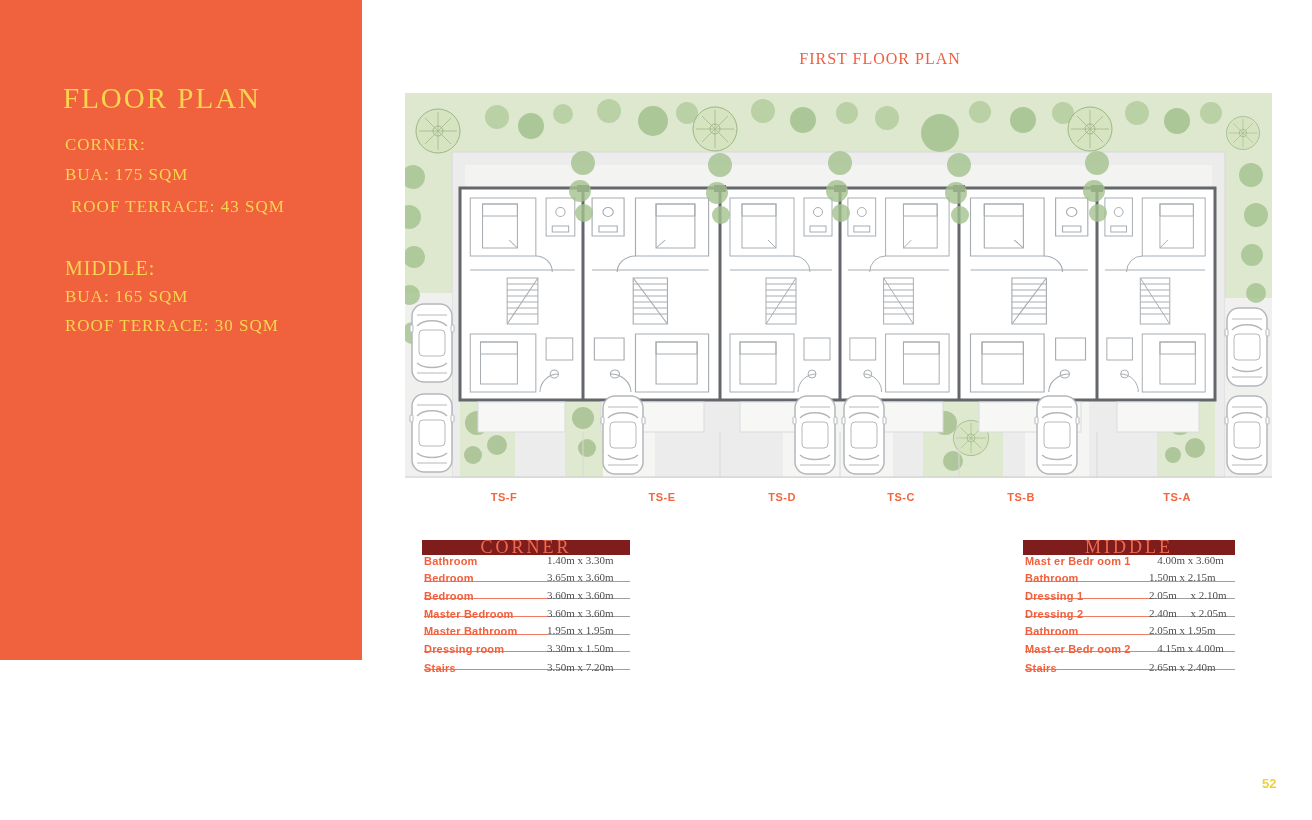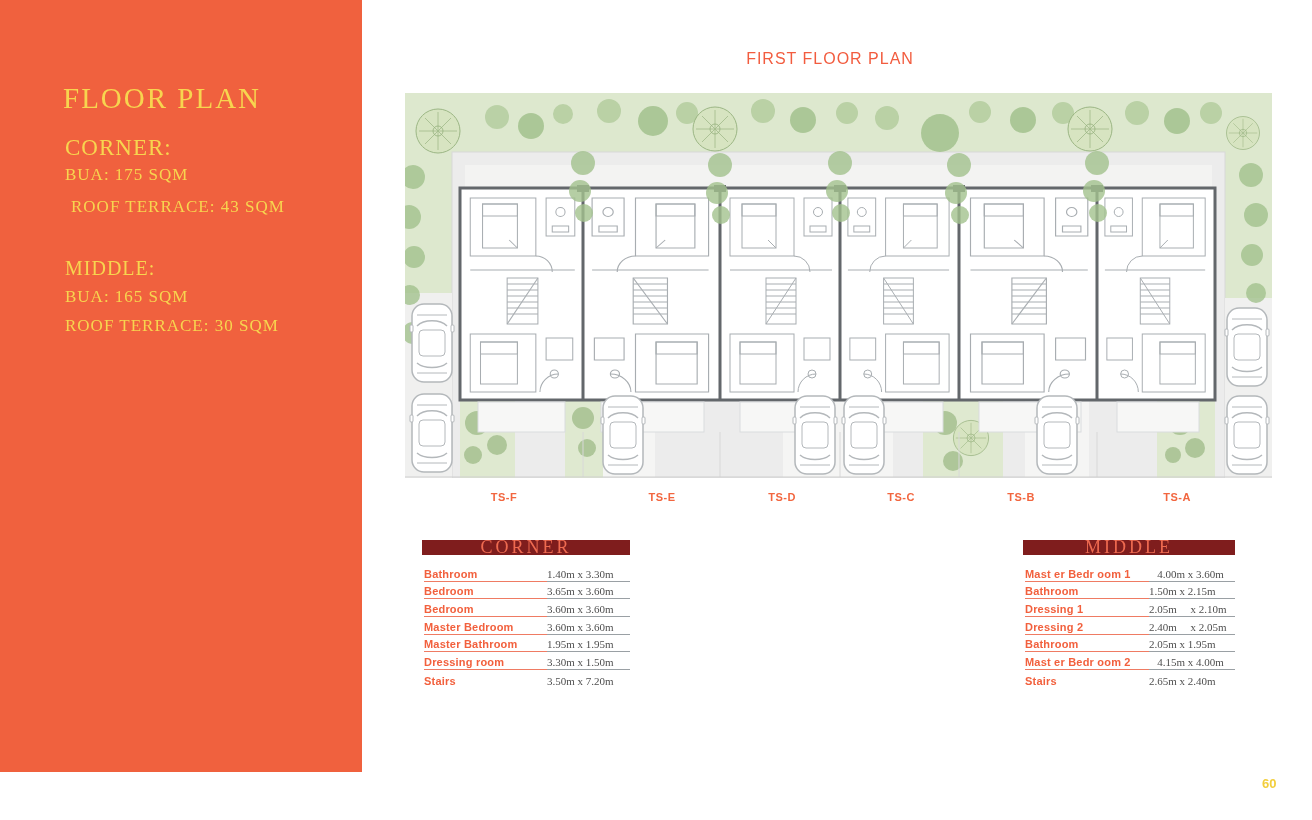--- a/index.html
+++ b/index.html
@@ -2,35 +2,35 @@
 <html><head>
 <meta charset="utf-8">
 <style>
   html,body{margin:0;padding:0;}
   body{
     width:1312px;height:820px;position:relative;overflow:hidden;
     background:#ffffff;font-family:"Liberation Sans",sans-serif;
   }
   
   .sidebar{
-    position:absolute;left:0;top:0;width:362px;height:772px;
+    position:absolute;left:0;top:0;width:362px;height:660px;
     background:#F0613E;
   }
   .sidebar .txt{position:absolute;color:#F7D54F;font-family:"Liberation Serif",serif;white-space:nowrap;}
   .sb-title{left:63px;top:82px;font-size:29px;letter-spacing:2px;font-weight:400;}
-  .sb-l1{left:65px;top:135px;font-size:23px;letter-spacing:1px;}
+  .sb-l1{left:65px;top:135px;font-size:17px;letter-spacing:1px;}
   .sb-l2{left:65px;top:165px;font-size:17px;letter-spacing:1px;}
   .sb-l3{left:71px;top:197px;font-size:17px;letter-spacing:1px;}
   .sb-l4{left:65px;top:257px;font-size:20px;letter-spacing:1px;}
   .sb-l5{left:65px;top:287px;font-size:17px;letter-spacing:1px;}
   .sb-l6{left:65px;top:316px;font-size:17px;letter-spacing:1px;}
   
   .plan-title{
-    position:absolute;left:830px;top:50px;transform:translateX(-50%);
-    color:#F25C3F;font-family:Liberation Sans, sans-serif;font-size:16px;
+    position:absolute;left:880px;top:50px;transform:translateX(-50%);
+    color:#F25C3F;font-family:Liberation Serif, serif;font-size:16px;
     letter-spacing:1px;white-space:nowrap;
   }
   
   .plan-wrap{position:absolute;left:405px;top:93px;width:867px;height:385px;}
   
   .ts-label{
     position:absolute;top:491px;transform:translateX(-50%);
     color:#F2663F;font-weight:bold;font-size:11px;letter-spacing:0.5px;white-space:nowrap;
   }
   .ts-0{left:504px;} .ts-1{left:662px;} .ts-2{left:782px;}
@@ -41,25 +41,25 @@
   .tbl-middle{left:1023px;width:212px;}
   .tbl-header{
     height:15px;background:#7f1d1d;color:#EE6A50;
     font-family:"Liberation Serif",serif;font-size:18px;letter-spacing:3px;
     display:flex;align-items:center;justify-content:center;
   }
   .tbl-rows{margin-top:9px;}
   .tbl-row{display:flex;align-items:flex-end;height:17.7px;margin-left:2px;}
   .row-name{
     flex:1;color:#F2603D;font-weight:bold;font-size:11px;letter-spacing:0.2px;
-    border-bottom:1px solid #EF7B63;white-space:nowrap;padding-bottom:1px;
+    border-bottom:1px solid #EF7B63;white-space:nowrap;padding-bottom:14px;
   }
   .row-dim{
     color:#4F4F4F;font-family:"Liberation Serif",serif;font-size:11px;
-    border-bottom:1px solid #9AA0A4;white-space:pre;padding-bottom:1px;
+    border-bottom:1px solid #9AA0A4;white-space:pre;padding-bottom:15px;
   }
   .tbl-corner .row-name{max-width:123px;min-width:123px;}
   .tbl-corner .row-dim{width:83px;}
   .tbl-middle .row-name{max-width:124px;min-width:124px;}
   .tbl-middle .row-dim{width:86px;}
   .tbl-row.last .row-name,.tbl-row.last .row-dim{border-bottom:none;}
   
   .page-num{position:absolute;left:1262px;top:776px;color:#F2CE3C;font-size:13px;font-weight:bold;}
 </style>
 </head>
@@ -340,13 +340,13 @@
       <span class="row-name">Mast er Bedr oom 2</span>
       <span class="row-dim">   4.15m x 4.00m</span>
     </div>
     <div class="tbl-row last">
       <span class="row-name">Stairs</span>
       <span class="row-dim">2.65m x 2.40m</span>
     </div>
   </div>
 </div>
 
-<div class="page-num">60</div>
+<div class="page-num">52</div>
 
 </body></html>

